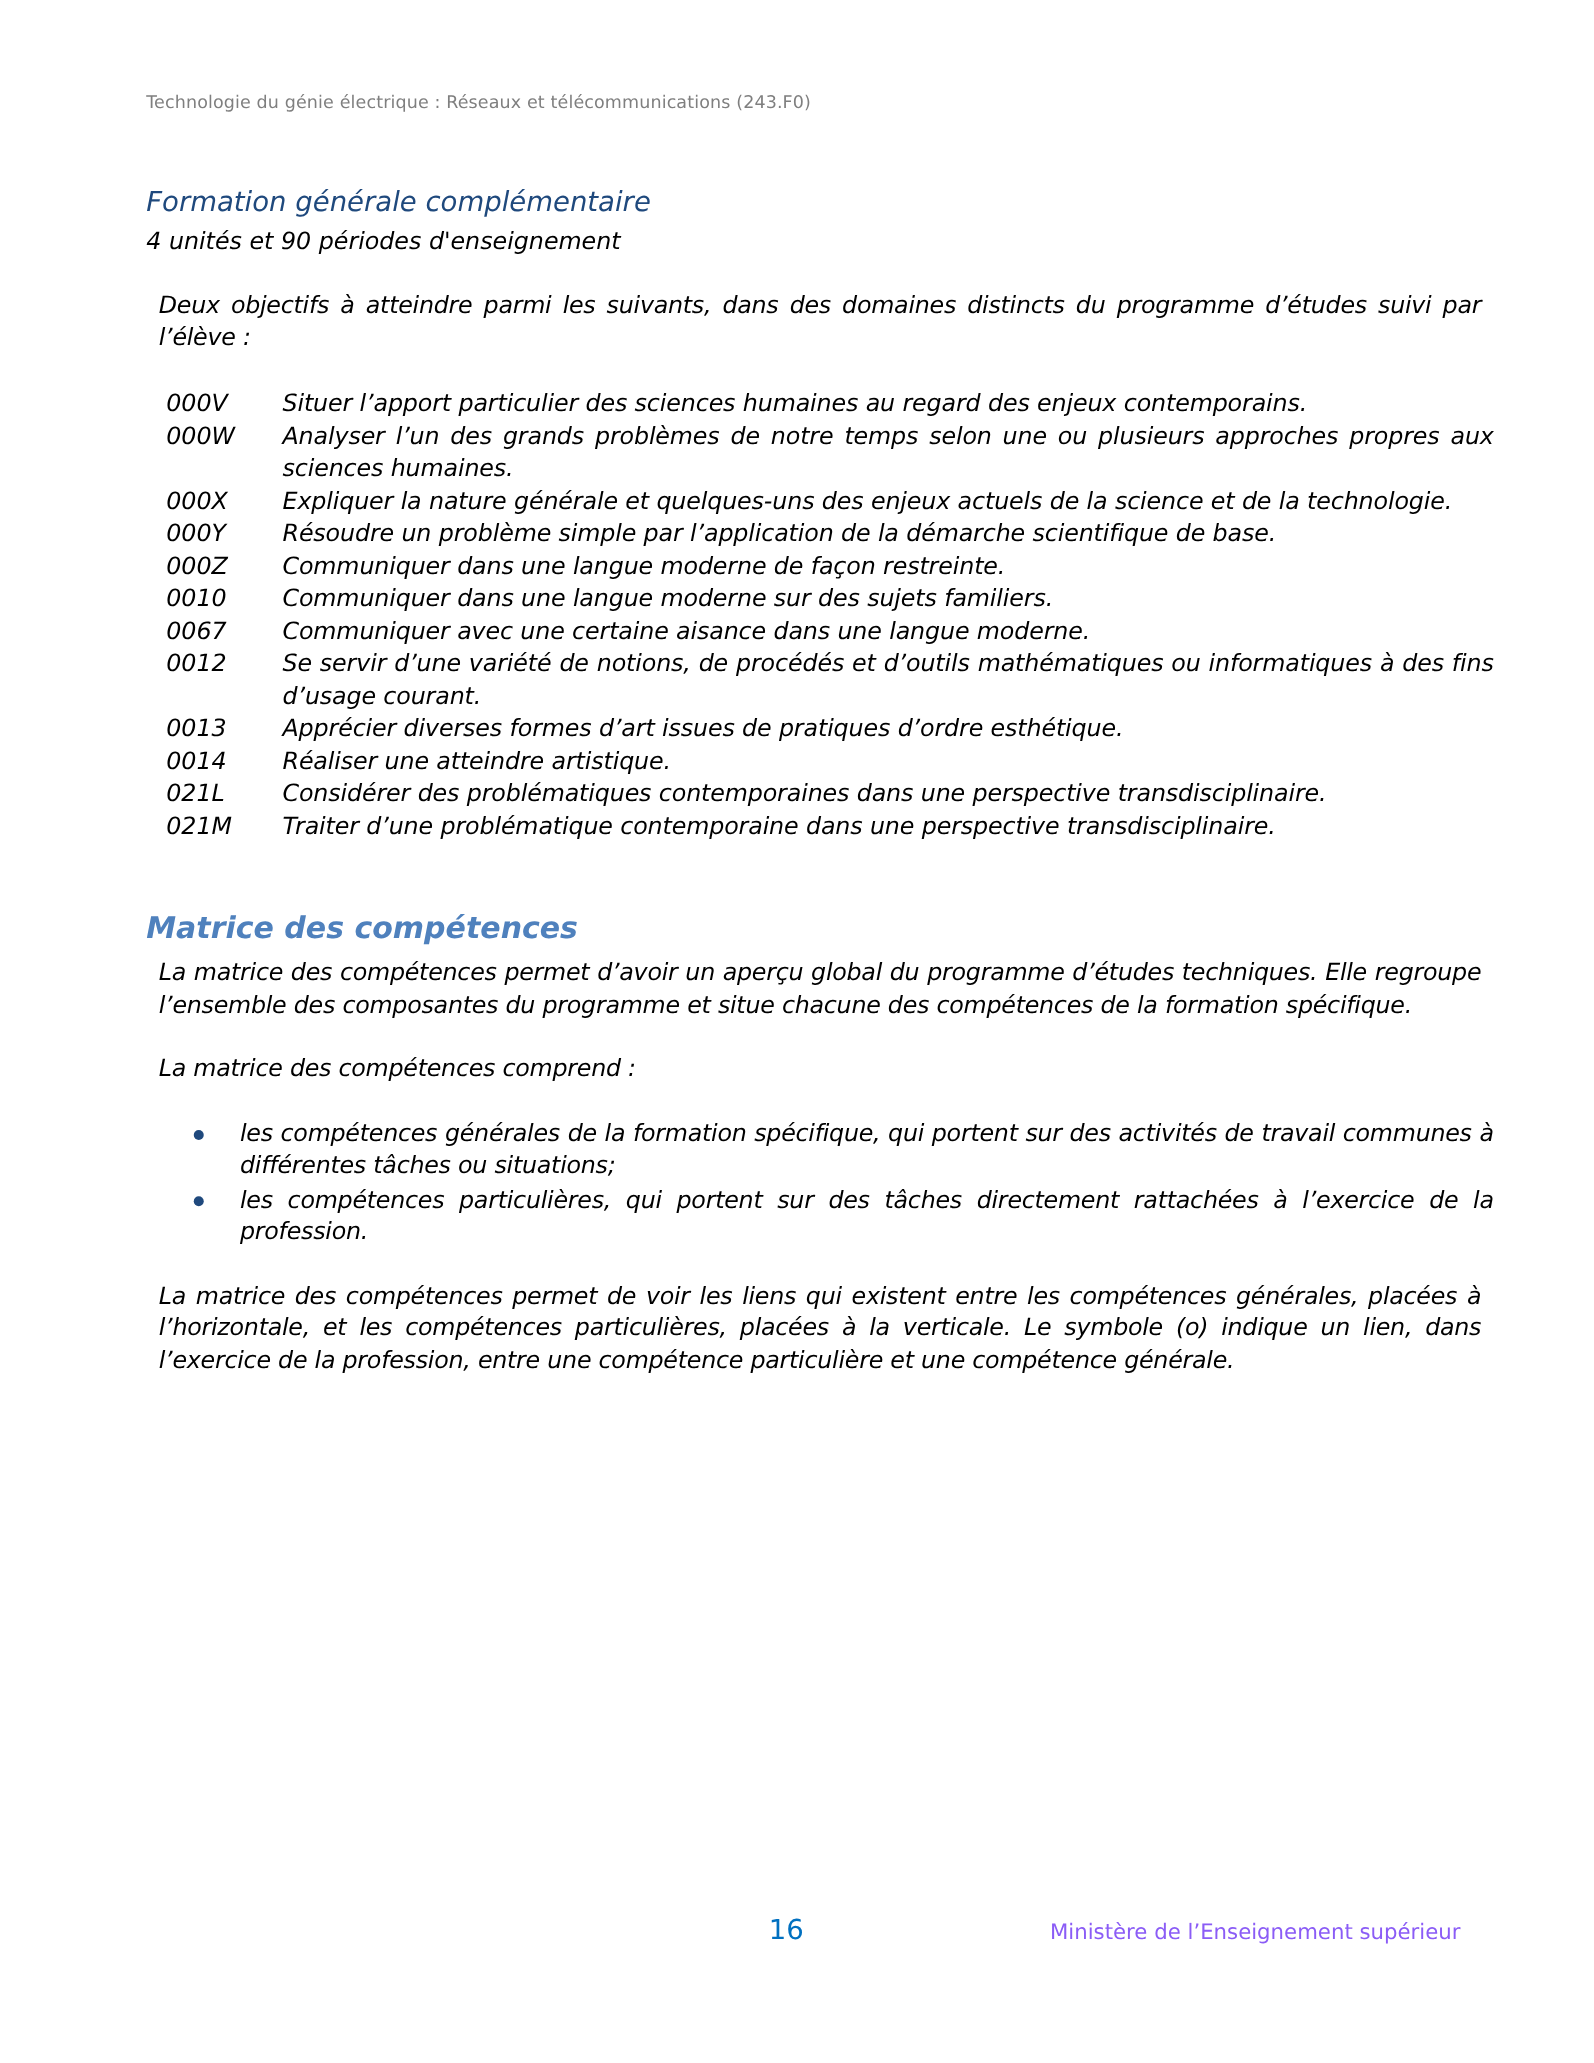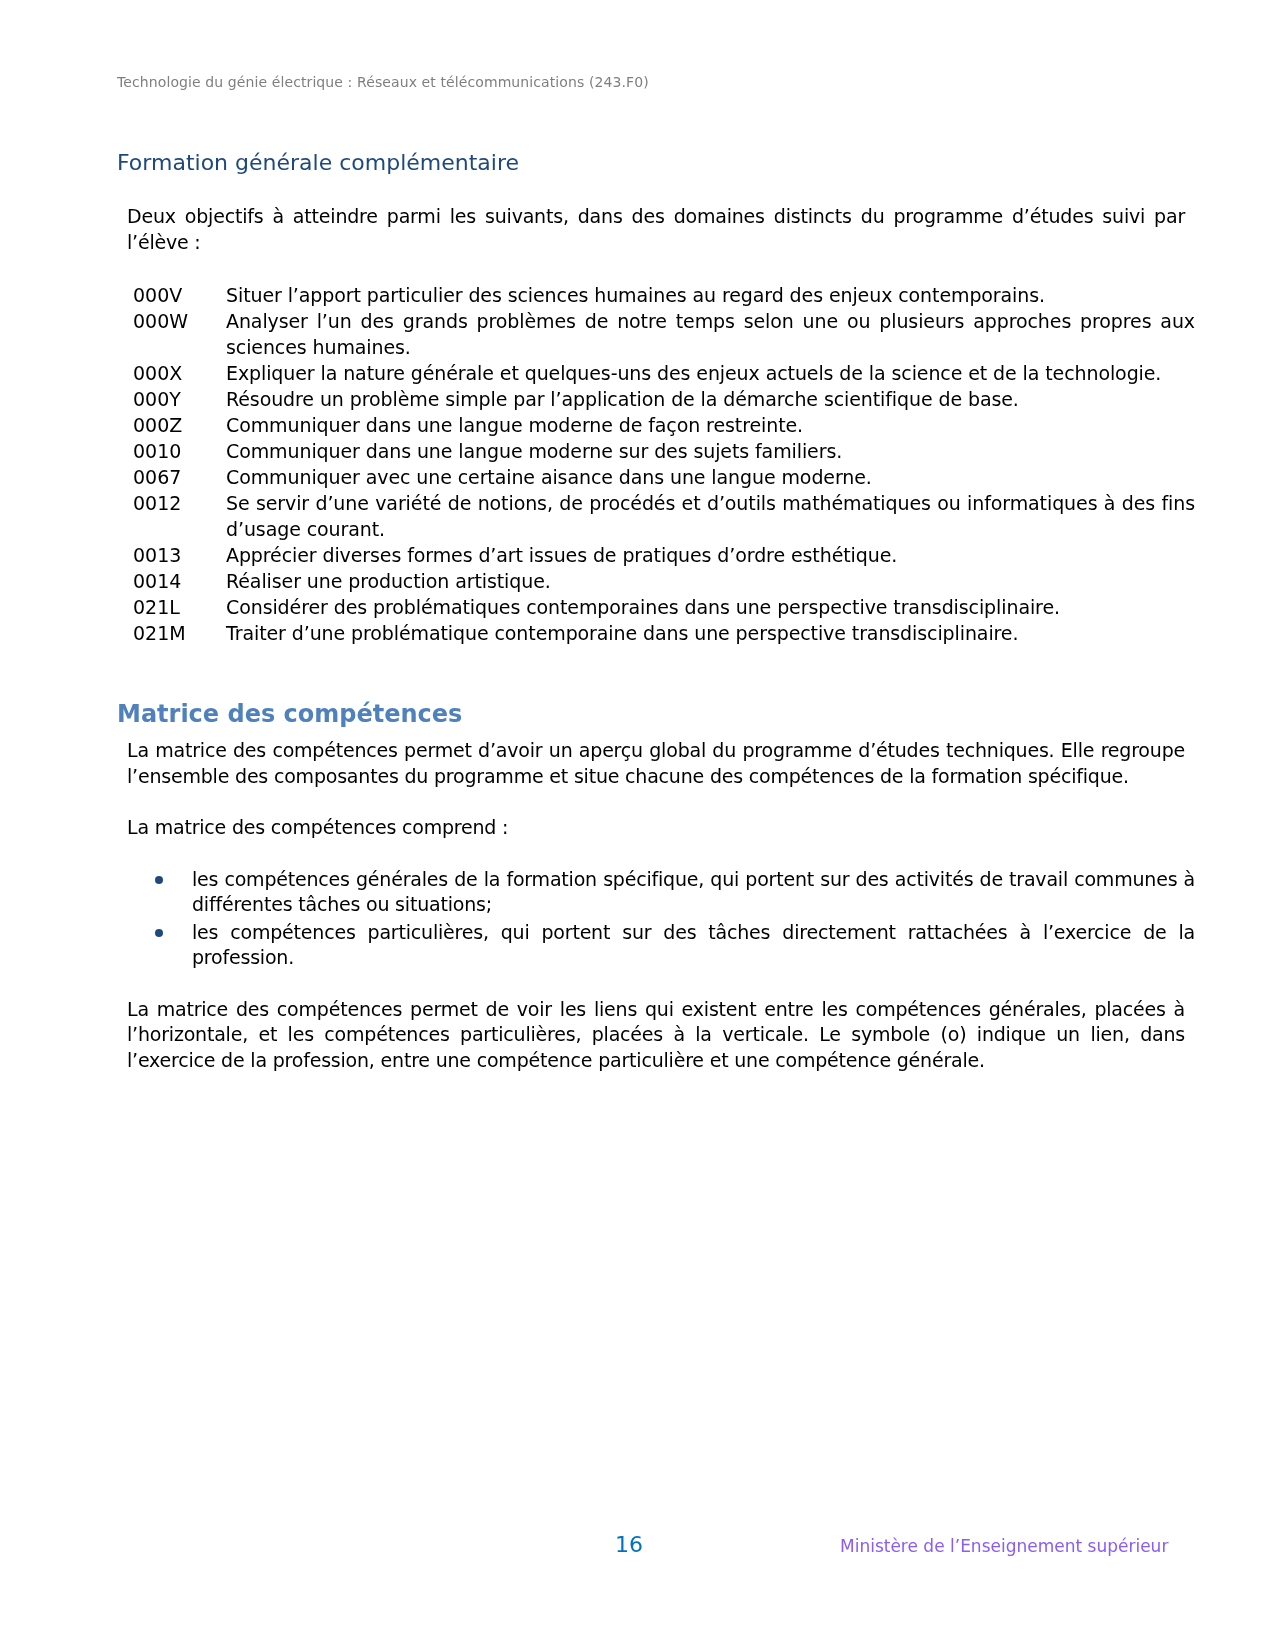--- a/index.html
+++ b/index.html
@@ -1,21 +1,21 @@
 <!DOCTYPE html>
 <html style="--h1color: #1f497d; --h2color: #4f81bd; --bulletcolor: #1f497d; --pagecolor: #0070c0;"><head>
 <meta charset="utf-8">
 <style>
   html, body { margin: 0; padding: 0; background: #ffffff; }
   body { width: 1275px; height: 1650px; position: relative; overflow: hidden;
          font-family: "DejaVu Sans", sans-serif; color: #000000; }
   .page { position: absolute; left: 0; top: 0; width: 1275px; height: 1230px; }
   .running-header { position: absolute; left: 117px; top: 74px; font-size: 14px;
                     color: #7f7f7f; letter-spacing: 0.1px; }
-  .content { position: absolute; left: 117px; top: 148px; width: 1078px; }
+  .content { position: absolute; left: 117px; top: 148px; width: 1078px; font-style: italic; }
   .h-section { font-size: 22px; color: var(--h1color); margin: 0; line-height: 30px;
                font-weight: normal; }
   .subtitle { font-size: 19px; line-height: 26px; margin: 2px 0 0 0; }
   .para { font-size: 19px; line-height: 25.5px; margin: 10px; text-align: justify;
           letter-spacing: -0.2px; }
   .p-intro { margin-top: 26px; }
   .objectives { list-style: none; margin: 27px 0 0 16px; padding: 0; }
   .objective { display: flex; font-size: 19px; line-height: 26px; }
   .obj-code { width: 93px; flex: 0 0 93px; }
   .obj-text { flex: 1; text-align: justify; letter-spacing: -0.1px; }
@@ -35,20 +35,21 @@
   .footer-org { position: absolute; left: 840px; top: 1536px; font-size: 17px; color: #8b5cf6; }
 </style>
 </head>
 <body>
 
 <div class="page">
   <div class="running-header">Technologie du génie électrique : Réseaux et télécommunications (243.F0)</div>
 
   <div class="content">
     <h2 class="h-section">Formation générale complémentaire</h2>
+    <p class="subtitle">4 unités et 90 périodes d'enseignement</p>
     <p class="para p-intro">Deux objectifs à atteindre parmi les suivants, dans des domaines distincts du programme d’études suivi par l’élève :</p>
 
     <ul class="objectives">
       <li class="objective">
           <span class="obj-code">000V</span>
           <span class="obj-text">Situer l’apport particulier des sciences humaines au regard des enjeux contemporains.</span>
         </li>
       <li class="objective">
           <span class="obj-code">000W</span>
           <span class="obj-text">Analyser l’un des grands problèmes de notre temps selon une ou plusieurs approches propres aux sciences humaines.</span>
@@ -76,21 +77,21 @@
       <li class="objective">
           <span class="obj-code">0012</span>
           <span class="obj-text">Se servir d’une variété de notions, de procédés et d’outils mathématiques ou informatiques à des fins d’usage courant.</span>
         </li>
       <li class="objective">
           <span class="obj-code">0013</span>
           <span class="obj-text">Apprécier diverses formes d’art issues de pratiques d’ordre esthétique.</span>
         </li>
       <li class="objective">
           <span class="obj-code">0014</span>
-          <span class="obj-text">Réaliser une production artistique.</span>
+          <span class="obj-text">Réaliser une atteindre artistique.</span>
         </li>
       <li class="objective">
           <span class="obj-code">021L</span>
           <span class="obj-text">Considérer des problématiques contemporaines dans une perspective transdisciplinaire.</span>
         </li>
       <li class="objective">
           <span class="obj-code">021M</span>
           <span class="obj-text">Traiter d’une problématique contemporaine dans une perspective transdisciplinaire.</span>
         </li>
     </ul>

